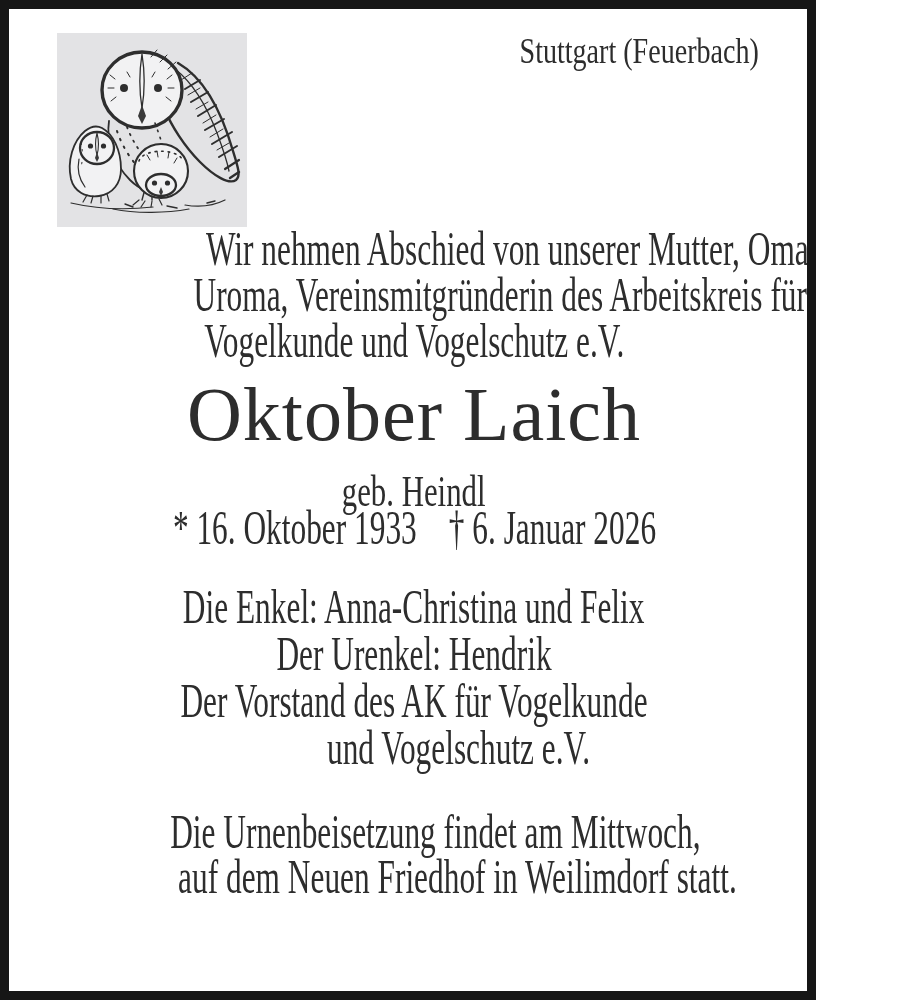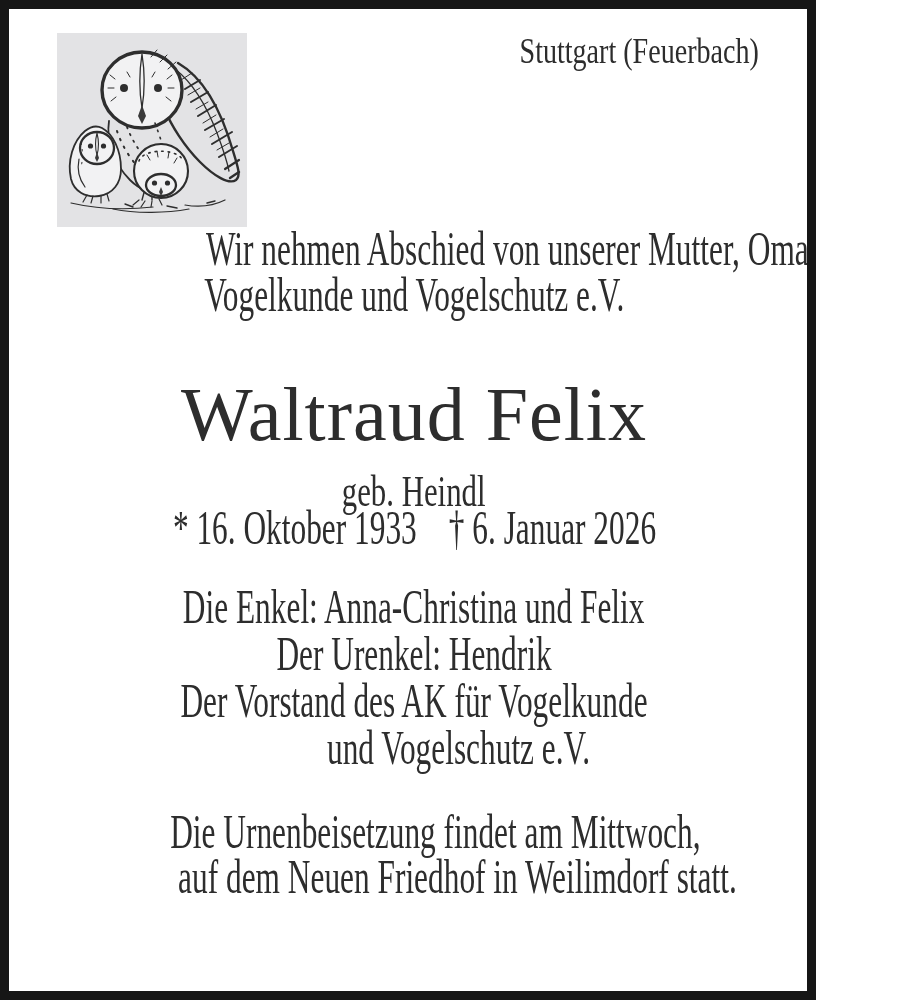--- a/index.html
+++ b/index.html
@@ -133,25 +133,26 @@
       </g>
     </svg>
   </div>
 
   <div class="location">
     <span>Stuttgart (Feuerbach)</span>
   </div>
 
   <div class="tblock cond intro">
     <div class="line"><span>Wir nehmen Abschied von unserer Mutter, Oma und</span></div>
+    <div class="line"><span>Uroma, Vereinsmitgründerin des Arbeitskreis für</span></div>
     <div class="line"><span>Vogelkunde und Vogelschutz e.V.</span></div>
   </div>
 
   <div class="tblock name-block">
-    <div class="line"><span>Waltraud Felix</span></div>
+    <div class="line"><span>Oktober Laich</span></div>
   </div>
 
   <div class="tblock cond maiden">
     <div class="line"><span>geb. Heindl</span></div>
   </div>
 
   <div class="tblock cond dates">
     <div class="line">
       <span>
         <span class="birth">* 16. Oktober 1933</span><span class="death">† 6. Januar 2026</span>

